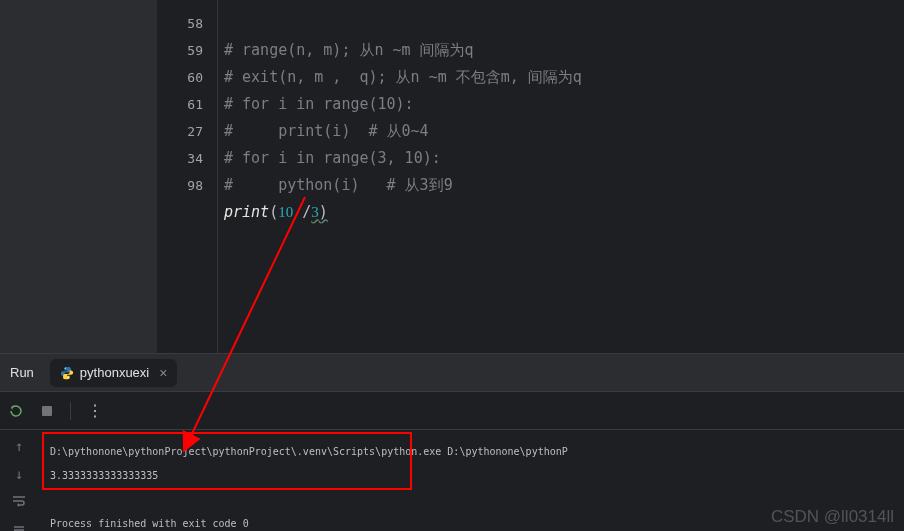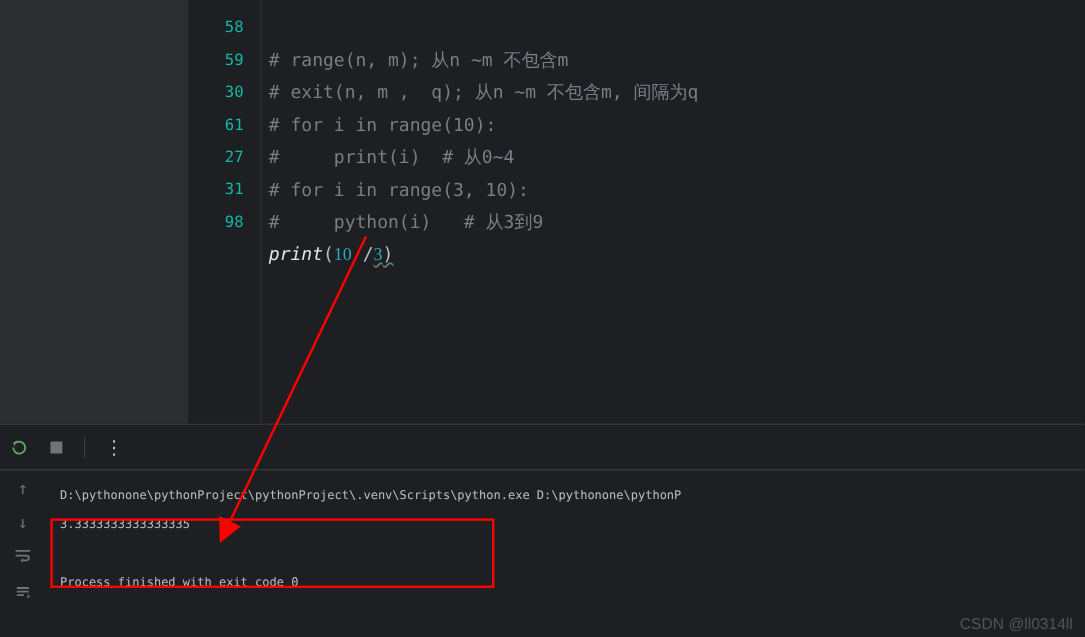--- a/index.html
+++ b/index.html
@@ -22,21 +22,21 @@
     width: 158px;
     background: #2b2d30;
     border-right: 1px solid #1e1f22;
   }
   .gutter {
     width: 60px;
     background: #1e1f22;
     padding-top: 10px;
     text-align: right;
     padding-right: 14px;
-    color: #14b8a6;
+    color: #a3a3a3;
     line-height: 27px;
     font-size: 13px;
     border-right: 1px solid #313438;
   }
   .code {
     flex: 1;
     padding-top: 10px;
     padding-left: 6px;
     line-height: 27px;
     font-size: 15px;
@@ -124,55 +124,70 @@
   .highlight-box {
     position: absolute;
     border: 2px solid #ff0000;
     pointer-events: none;
   }
   .watermark {
     position: absolute;
     bottom: 4px;
     right: 10px;
     color: #515459;
-    font-size: 13px;
+    font-size: 17px;
     font-family: sans-serif;
   }
   .arrow-svg {
     position: absolute;
     pointer-events: none;
     top: 0; left: 0;
   }
 </style>
 </head>
 <body>
 
 <div class="editor-area">
   <div class="left-panel"></div>
   <div class="gutter">
     <div>58</div>
     <div>59</div>
-    <div>30</div>
+    <div>60</div>
     <div>61</div>
     <div>27</div>
-    <div>31</div>
+    <div>34</div>
     <div>98</div>
   </div>
   <div class="code">
-<span class="comment"># range(n, m); 从n ~m 不包含m</span>
+<span class="comment"># range(n, m); 从n ~m 间隔为q</span>
 <span class="comment"># exit(n, m ,  q); 从n ~m 不包含m, 间隔为q</span>
 <span class="comment"># for i in range(10):</span>
 <span class="comment">#     print(i)  # 从0~4</span>
 <span class="comment"># for i in range(3, 10):</span>
 <span class="comment">#     python(i)   # 从3到9</span>
 <span><span class="fn">print</span><span class="op">(</span><span class="num">10</span><span class="op"> /</span><span class="num underline">3</span><span class="op underline">)</span></span>
   </div>
 </div>
 
 <div class="bottom-panel">
+  <div class="tab-bar">
+    <span class="run-label">Run</span>
+    <div class="run-tab">
+      <span class="python-icon">
+        <svg width="14" height="14" viewBox="0 0 16 16">
+            <path fill="#3573a6" d="M7.5 1C5 1 5 3 5 3v2h3v1H3.5S1 6 1 8.5 3.5 11 3.5 11H5V9s0-2 2.5-2h3s2 0 2-2V3s0-2-2.5-2H7.5z"></path>
+            <circle cx="6" cy="2.5" r=".7" fill="#fff"></circle>
+            <path fill="#ffd43b" d="M8.5 15c2.5 0 2.5-2 2.5-2v-2H8v-1h4.5S15 10 15 7.5 12.5 5 12.5 5H11v2s0 2-2.5 2h-3s-2 0-2 2v2s0 2 2.5 2h2.5z"></path>
+            <circle cx="10" cy="13.5" r=".7" fill="#fff"></circle>
+          </svg>
+      </span>
+      <span>pythonxuexi</span>
+      <span class="close-x">×</span>
+    </div>
+  </div>
   <div class="toolbar-row">
     <span class="restart-icon">
       <svg width="16" height="16" viewBox="0 0 16 16">
           <path fill="none" stroke="#5fad65" stroke-width="1.5" d="M3 8a5 5 0 1 0 2-4"></path>
           <path fill="#5fad65" d="M6 2l-3 2 1 3z"></path>
         </svg>
     </span>
     <span class="stop-icon">
       <svg width="14" height="14" viewBox="0 0 14 14">
           <rect x="2" y="2" width="10" height="10" rx="1" fill="#6f737a"></rect>

